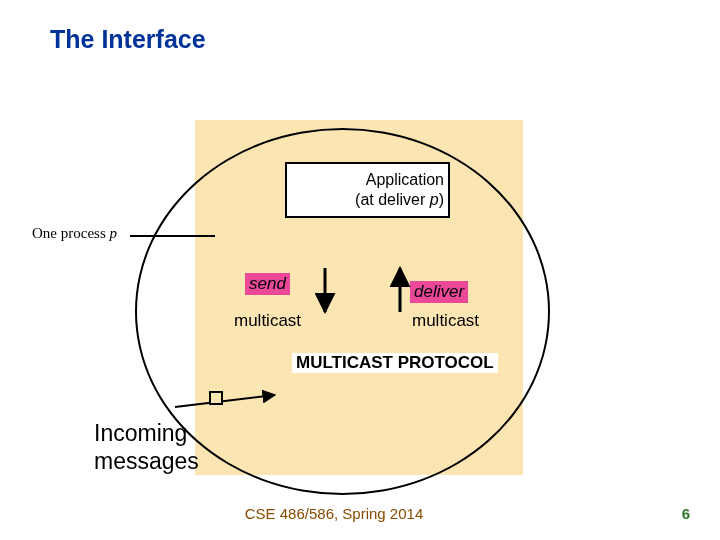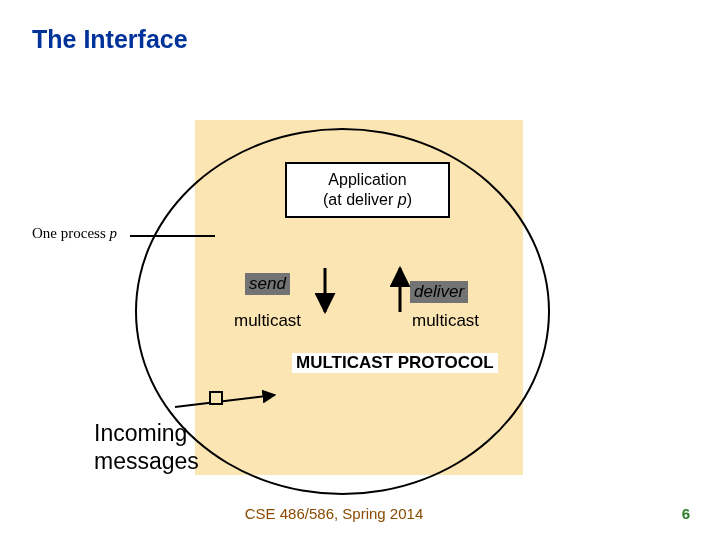--- a/index.html
+++ b/index.html
@@ -7,21 +7,21 @@
     padding: 0;
     width: 720px;
     height: 540px;
     background: #ffffff;
     font-family: Arial, Helvetica, sans-serif;
     position: relative;
     overflow: hidden;
   }
   .title {
     position: absolute;
-    left: 32px;
+    left: 50px;
     top: 25px;
     font-size: 25px;
     font-weight: bold;
     color: #003399;
   }
   .stage {
     position: absolute;
     left: 195px;
     top: 120px;
     width: 328px;
@@ -39,21 +39,21 @@
     background: transparent;
     box-sizing: border-box;
   }
   .app-box {
     position: absolute;
     left: 285px;
     top: 162px;
     width: 165px;
     background: #ffffff;
     border: 2px solid #000;
-    text-align: center;
+    text-align: right;
     padding: 6px 4px;
     font-size: 16px;
     line-height: 1.25;
     box-sizing: border-box;
   }
   .one-process {
     position: absolute;
     left: 32px;
     top: 225px;
     font-size: 15px;
@@ -63,21 +63,21 @@
   .hline {
     position: absolute;
     left: 130px;
     top: 235px;
     width: 85px;
     height: 2px;
     background: #000;
   }
   .label {
     position: absolute;
-    background: #737373;
+    background: #ec4899;
     font-size: 17px;
     padding: 1px 4px;
   }
   .send { left: 245px; top: 273px; font-style: italic; }
   .deliver { left: 410px; top: 281px; font-style: italic; }
   .mc-left { left: 230px; top: 310px; background: transparent; }
   .mc-right { left: 408px; top: 310px; background: transparent; }
   .mproto {
     position: absolute;
     left: 292px;

